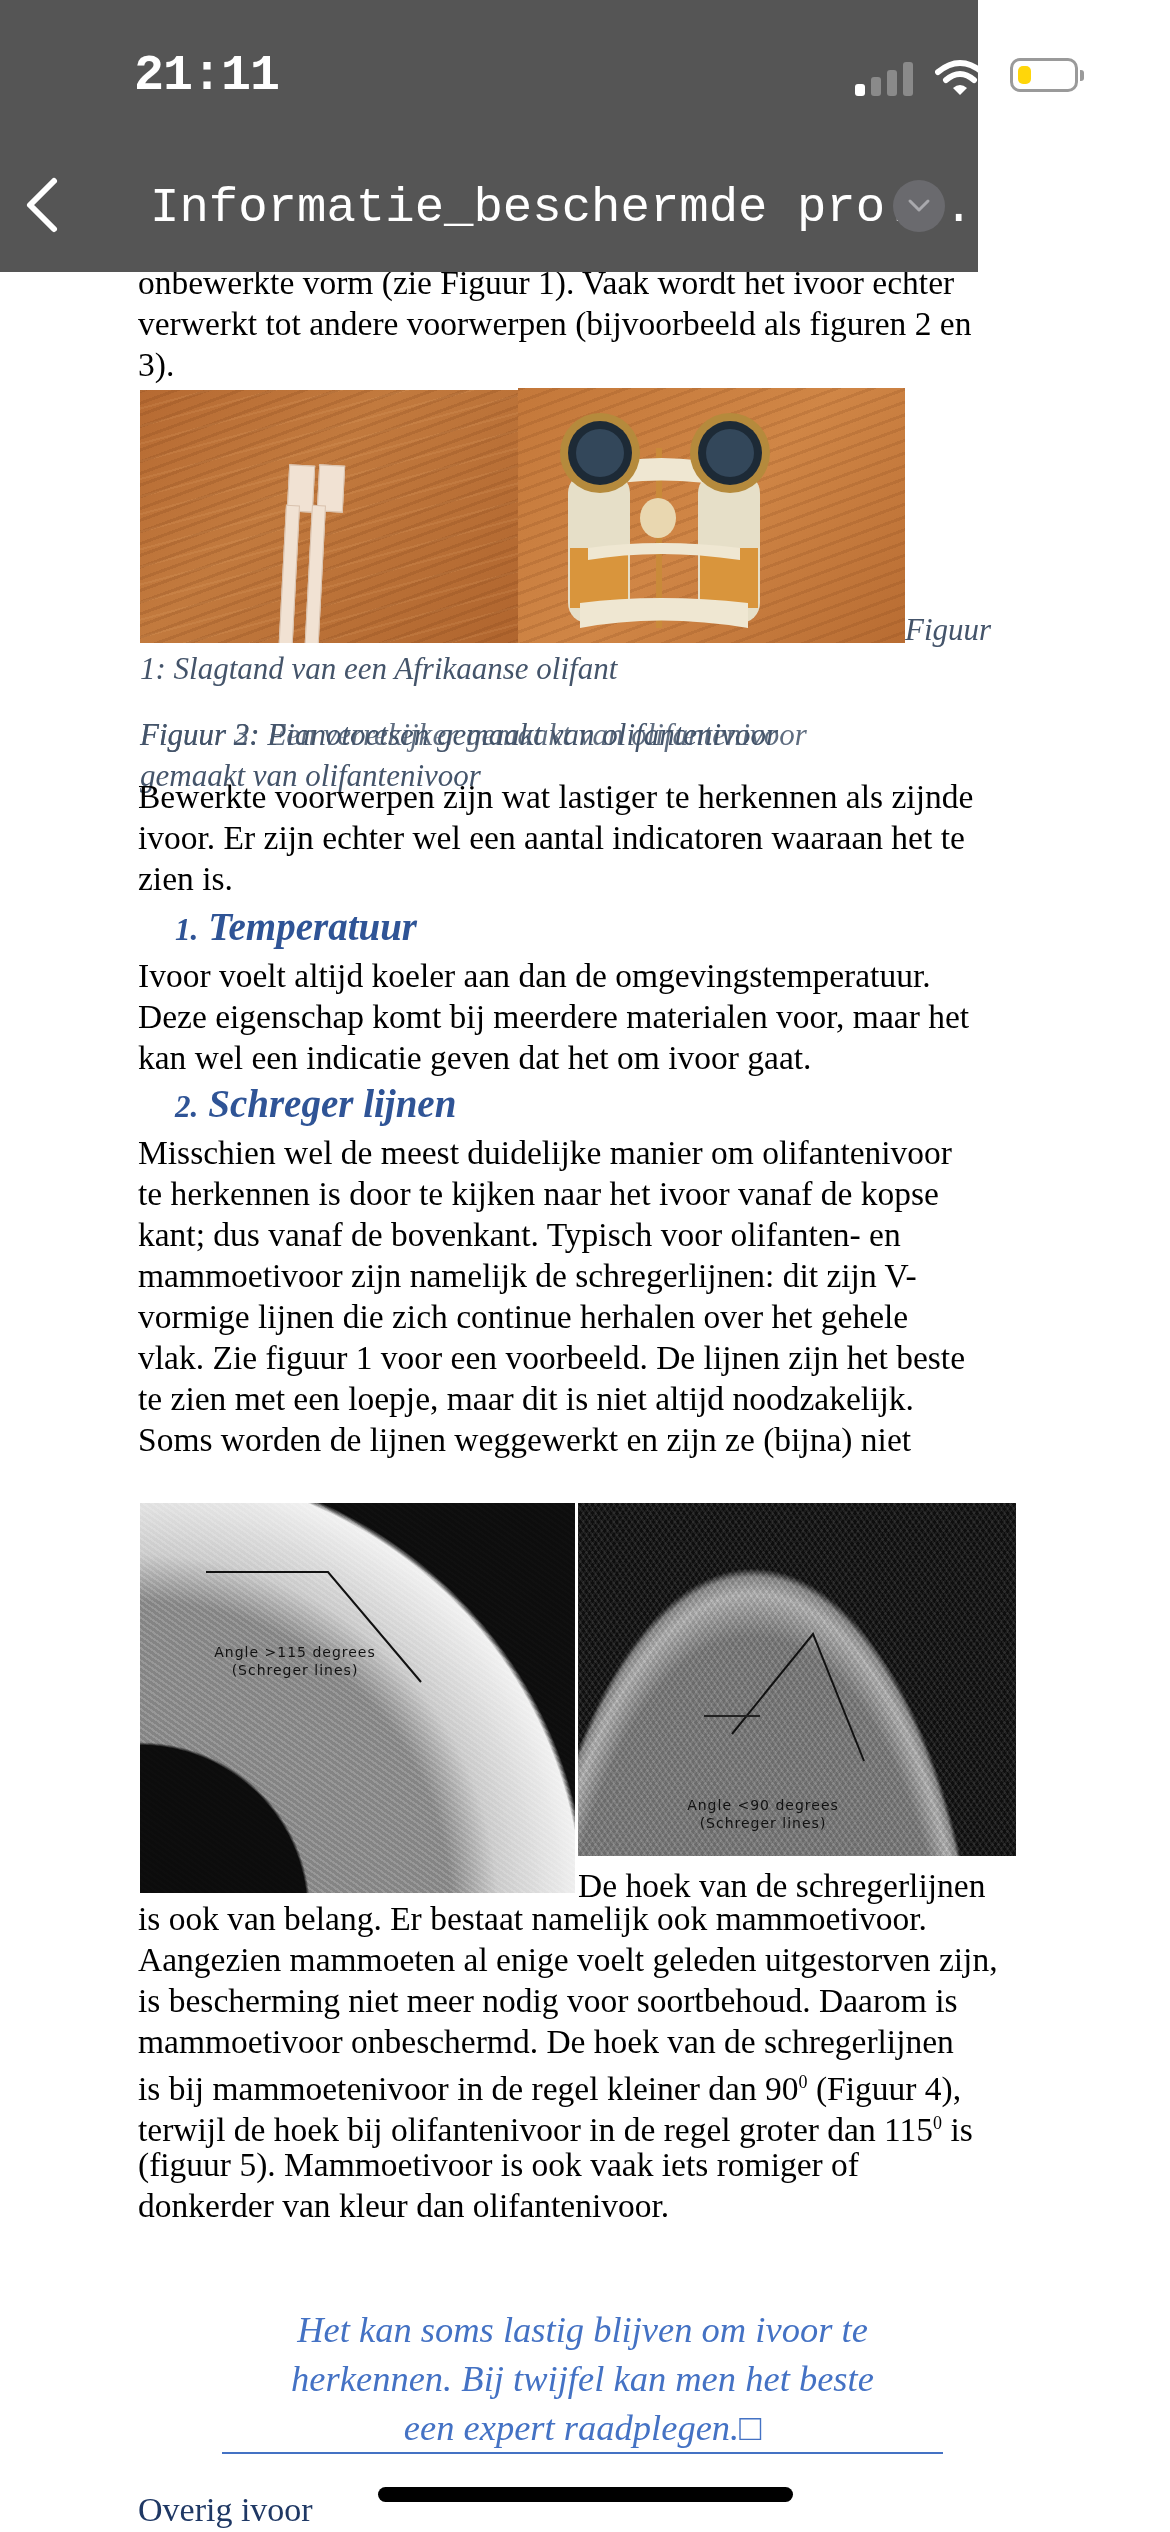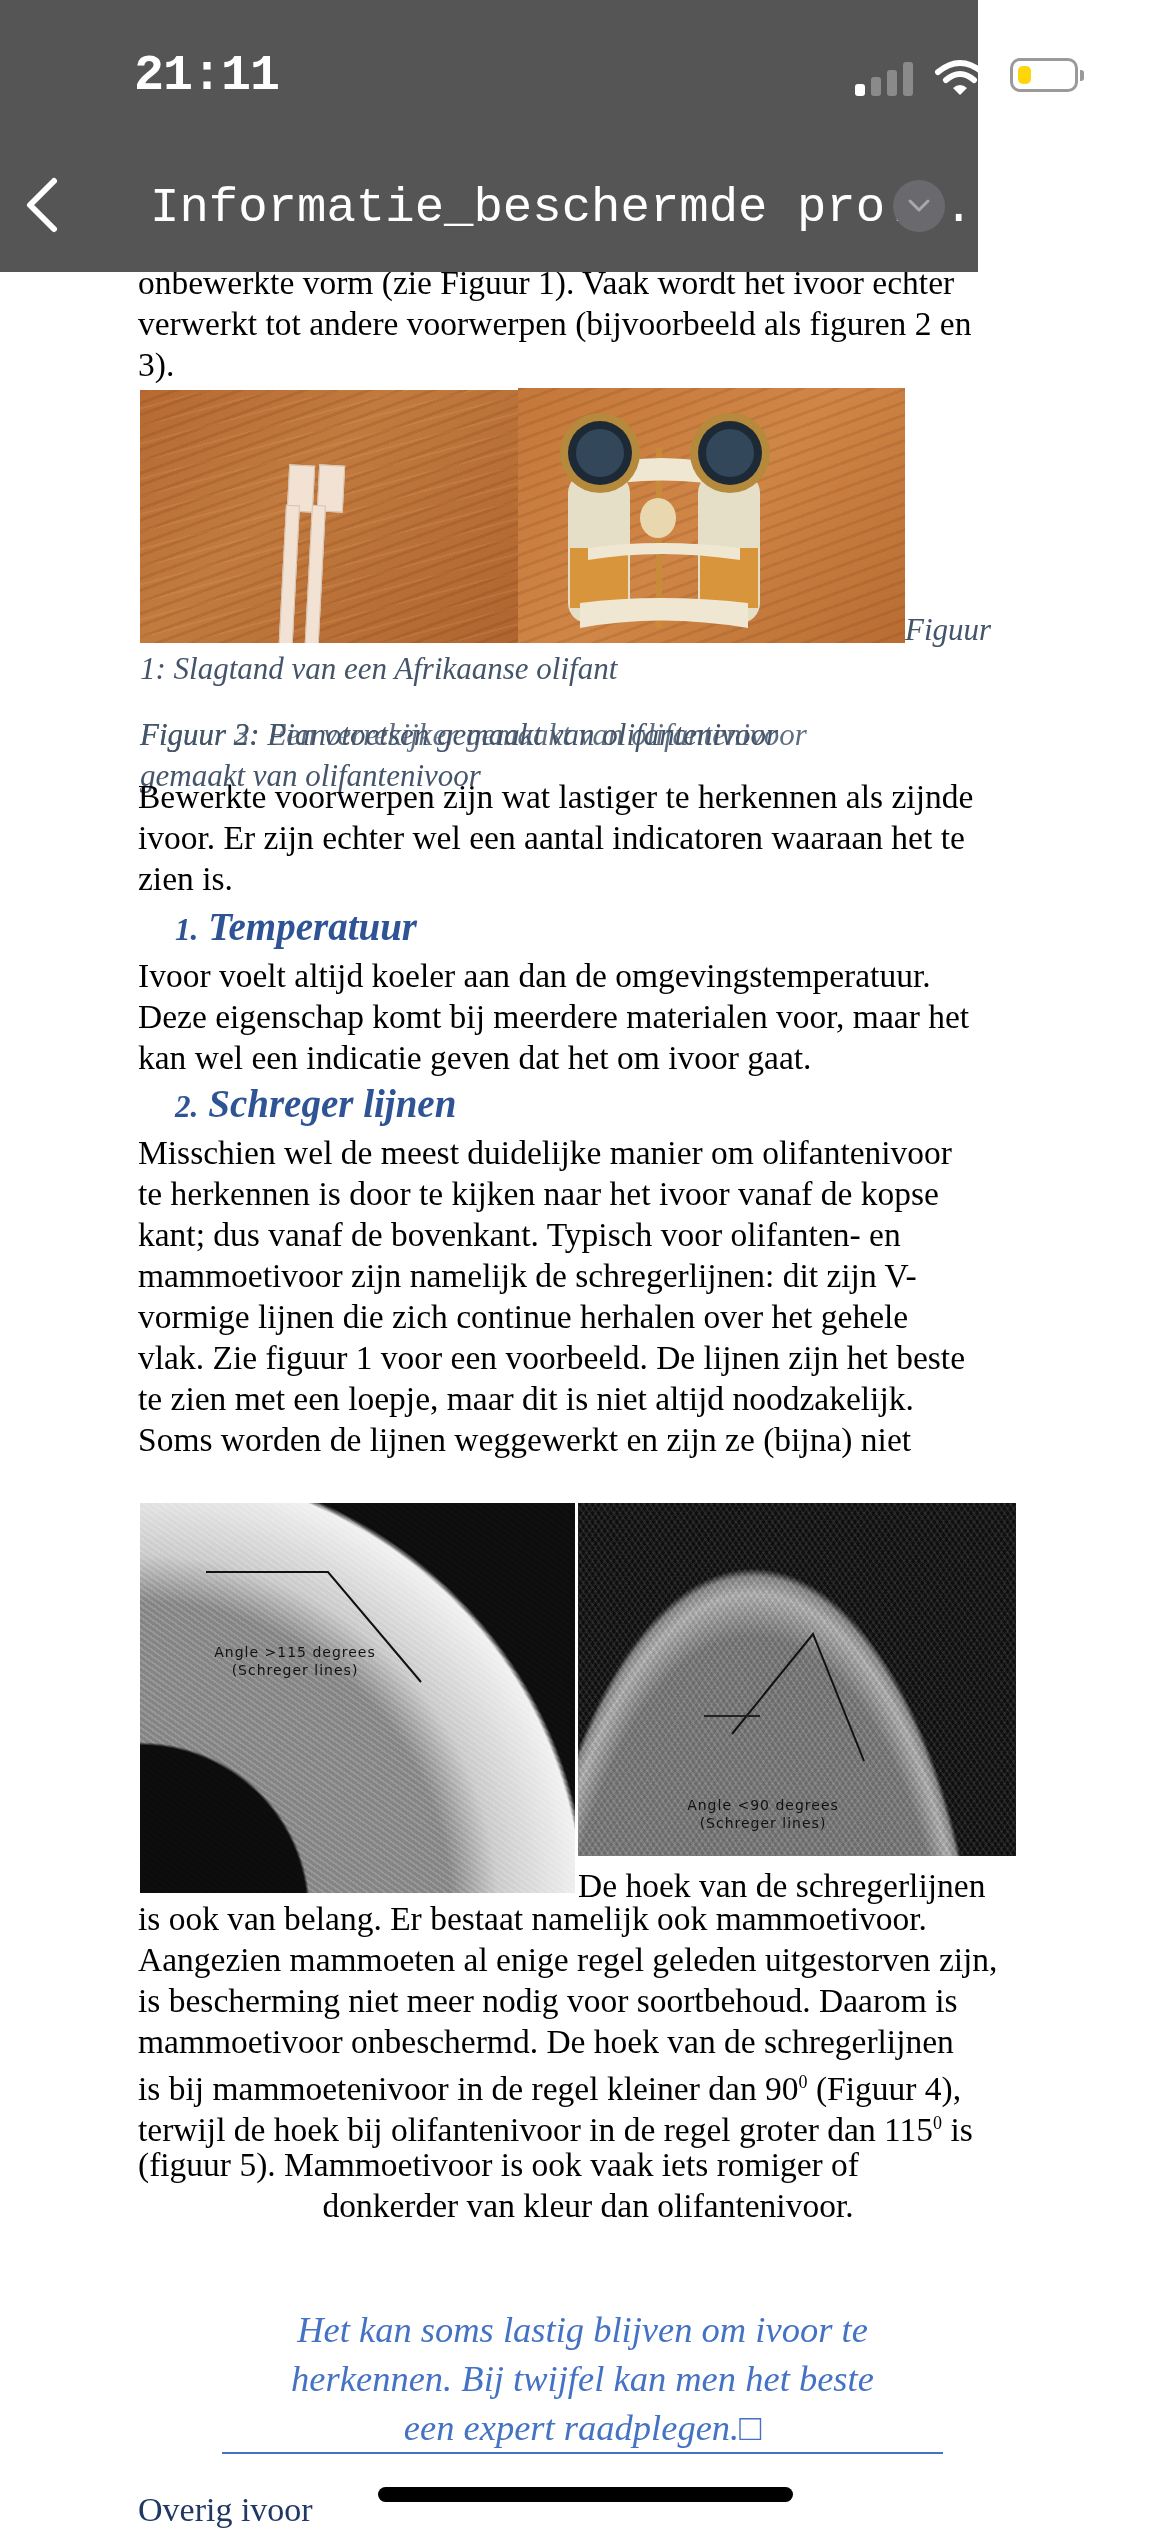--- a/index.html
+++ b/index.html
@@ -198,27 +198,27 @@
       <line x1="126" y1="213" x2="182" y2="213" stroke="#222" stroke-width="2"></line>
     </svg>
     <div class="img-label" style="left:80px; top:258px; width:210px;margin-top:35px;">
       <div>Angle &lt;90 degrees</div>
       <div>(Schreger lines)</div>
     </div>
   </div>
 
   <p class="p" style="top:1857px; left:578px; width:460px;margin-top:8px;">De hoek van de schregerlijnen</p>
   <p class="p" style="top:1898px;">is ook van belang. Er bestaat namelijk ook mammoetivoor.</p>
-  <p class="p" style="top:1939px;">Aangezien mammoeten al enige regel geleden uitgestorven zijn,</p>
+  <p class="p" style="top:1939px;">Aangezien mammoeten al enige voelt geleden uitgestorven zijn,</p>
   <p class="p" style="top:1980px;">is bescherming niet meer nodig voor soortbehoud. Daarom is</p>
   <p class="p" style="top:2021px;">mammoetivoor onbeschermd. De hoek van de schregerlijnen</p>
   <p class="p" style="top:2062px;"><span>is bij mammoetenivoor in de regel kleiner dan 90</span><sup style="font-size:18px;">0</sup><span> (Figuur 4),</span></p>
   <p class="p" style="top:2103px;"><span>terwijl de hoek bij olifantenivoor in de regel groter dan 115</span><sup style="font-size:18px;">0</sup><span> is</span></p>
   <p class="p" style="top:2144px;">(figuur 5). Mammoetivoor is ook vaak iets romiger of</p>
-  <p class="p" style="top:2185px;text-align:center;">donkerder van kleur dan olifantenivoor.</p>
+  <p class="p" style="top:2185px;">donkerder van kleur dan olifantenivoor.</p>
 
   <div class="quote">
     <div>Het kan soms lastig blijven om ivoor te</div>
     <div>herkennen. Bij twijfel kan men het beste</div>
     <div>een expert raadplegen.□</div>
   </div>
   <div class="quote-rule"></div>
 
   <div class="overig">Overig ivoor</div>
 </div>

